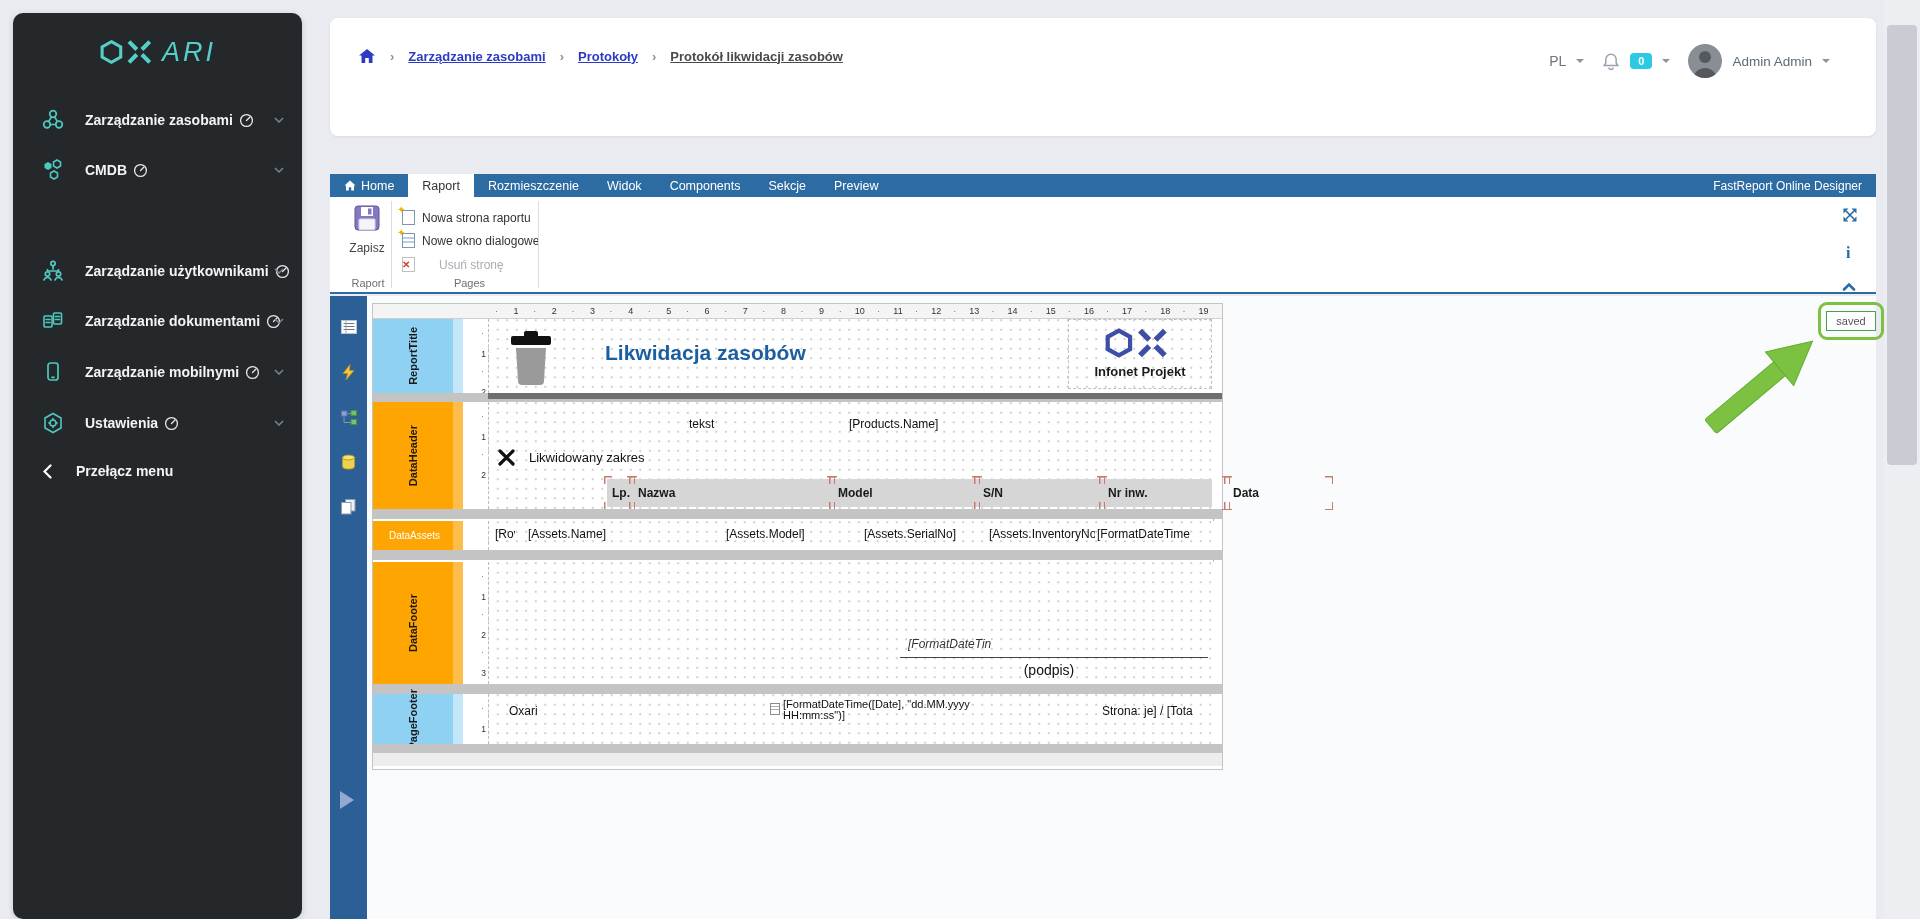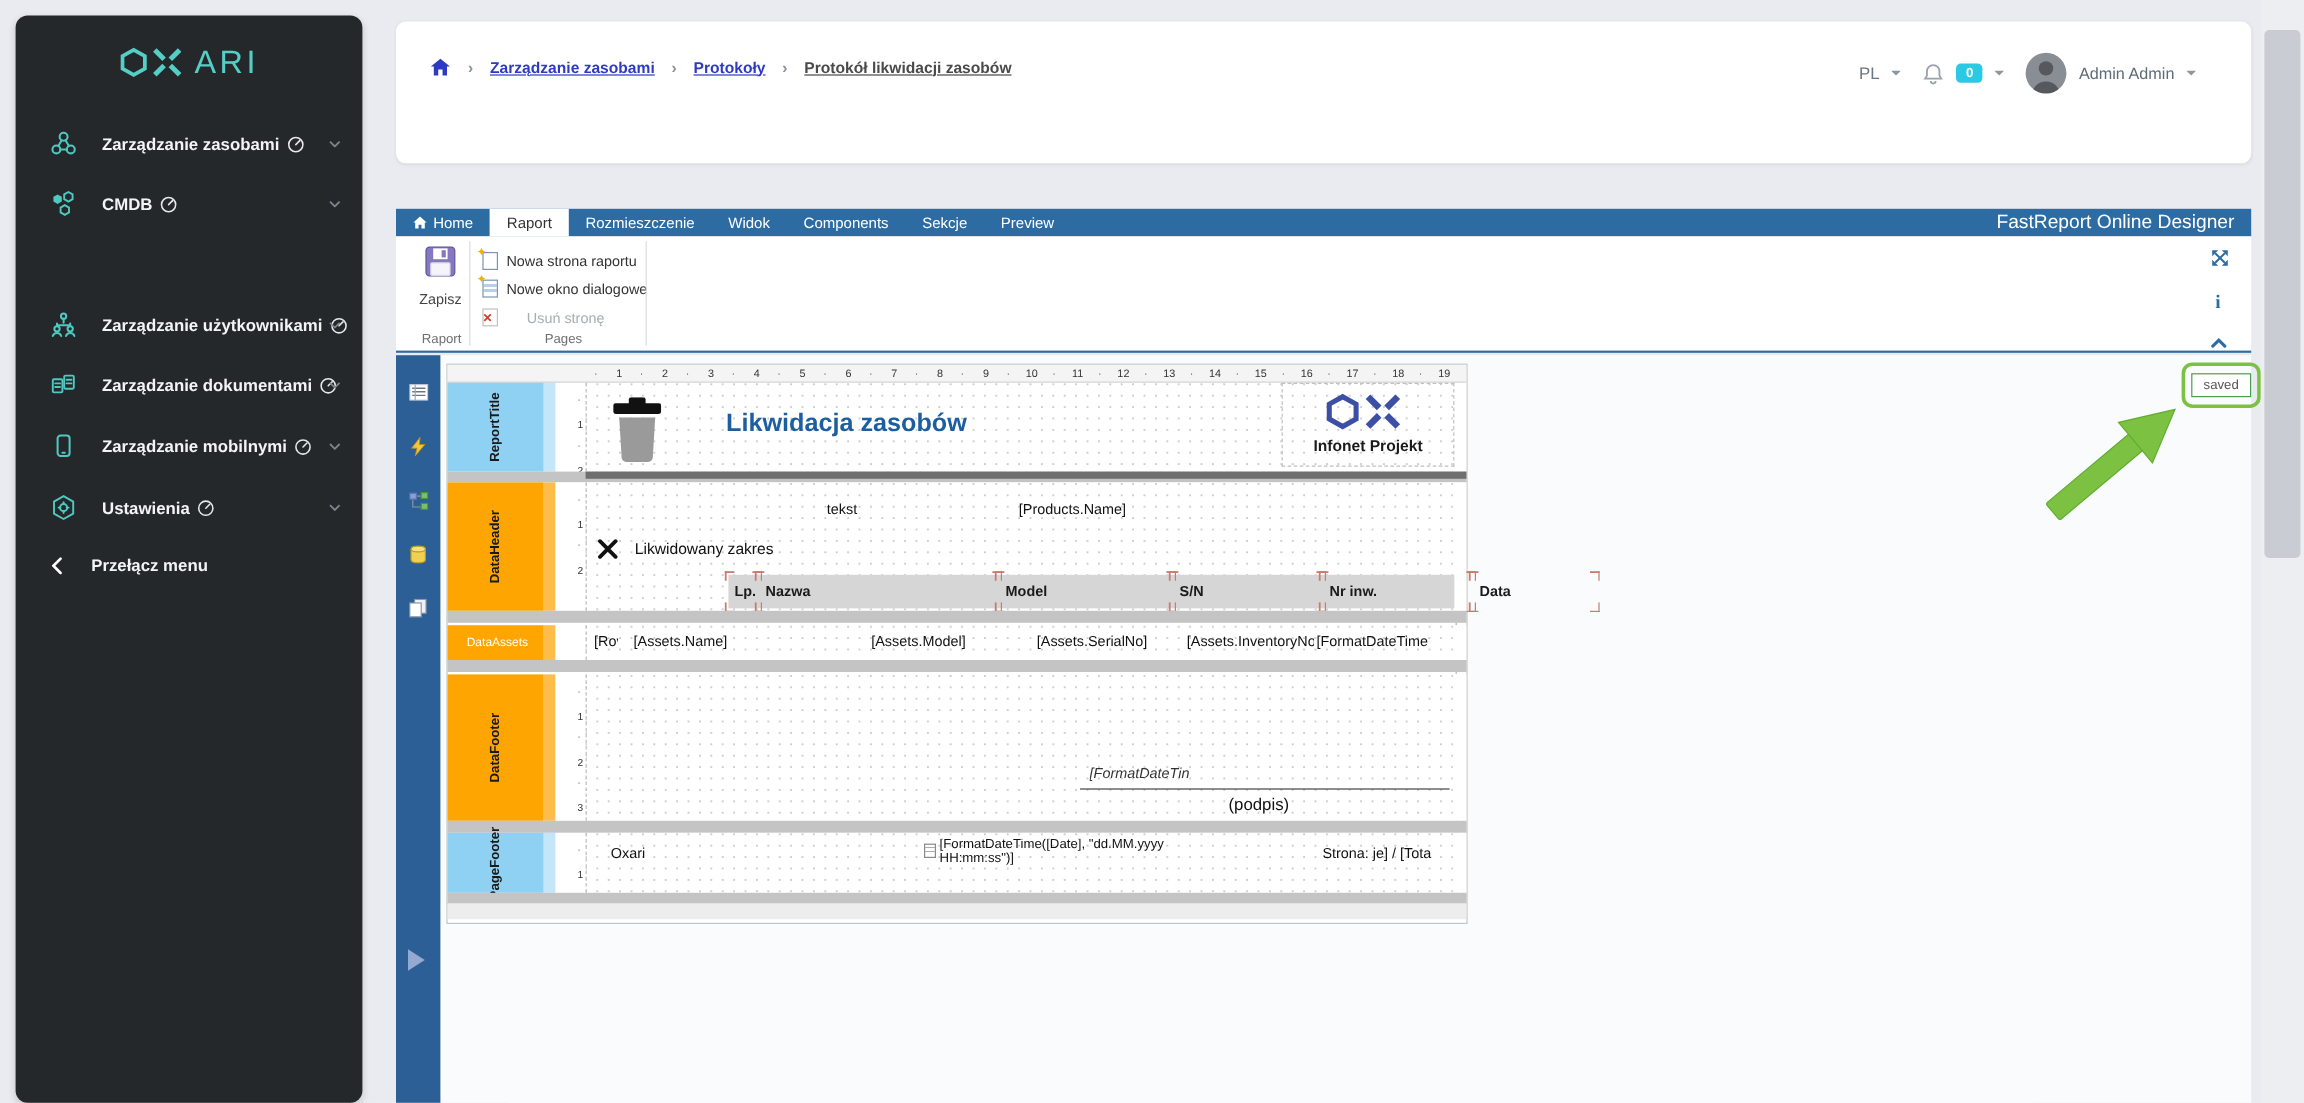--- a/index.html
+++ b/index.html
@@ -2,21 +2,21 @@
 <html><head>
 <meta charset="utf-8">
 <style>
   * { margin:0; padding:0; box-sizing:border-box; }
   html,body { width:1920px; height:919px; overflow:hidden; background:#e9ebf0;
     font-family:"Liberation Sans", sans-serif; }
 
   
   .sidebar { position:absolute; left:13px; top:13px; width:289px; height:906px;
     background:#24282b; border-radius:10px; box-shadow:0 2px 6px rgba(0,0,0,.15); }
-  .brand { height:78px; display:flex; align-items:center; justify-content:center; gap:3px; }
+  .brand { height:78px; display:flex; align-items:center; justify-content:center; gap:3px;font-style:italic; }
   .brand-ari { color:#54cfc7; font-size:27px; letter-spacing:3px; font-weight:400; }
   .nav-item { position:absolute; left:0; width:100%; height:44px; display:flex;
     align-items:center; cursor:pointer; }
   .nav-ico { width:24px; height:24px; margin-left:28px; flex:0 0 24px; }
   .nav-label { margin-left:20px; color:#f2f4f5; font-size:14px; font-weight:700; white-space:nowrap; }
   .gauge { margin-left:6px; }
   .nav-caret { position:absolute; right:18px; top:19px; }
   .toggle-row { position:absolute; left:0; width:100%; height:40px; display:flex; align-items:center; cursor:pointer; }
   .toggle-row .nav-label { margin-left:28px; }
 
@@ -34,21 +34,21 @@
     border-radius:4px; padding:2px 8px; }
   .avatar { width:34px; height:34px; border-radius:50%; background:#898e94; overflow:hidden; }
   .username { color:#5f6b76; font-size:13.5px; }
 
   
   .ribbon { position:absolute; left:330px; top:174px; width:1546px; height:104px; }
   .tabbar { height:23px; background:#2d6ca3; display:flex; align-items:stretch; }
   .rtab { color:#fff; font-size:12.5px; display:flex; align-items:center; gap:5px;
     padding:0 14px; cursor:pointer; white-space:nowrap; }
   .rtab.active { background:#fff; color:#333; }
-  .ribbon-title { margin-left:auto; color:#fff; font-size:16px; padding-right:14px; display:flex; align-items:center; }
+  .ribbon-title { margin-left:auto; color:#fff; font-size:12px; padding-right:14px; display:flex; align-items:center; }
   .rpanel { position:relative; height:95px; background:#fff; }
   .save-btn { position:absolute; left:14px; top:8px; width:46px; text-align:center; cursor:pointer; }
   .save-btn span { display:block; margin-top:6px; font-size:12px; color:#444; }
   .group-label { position:absolute; bottom:3px; font-size:11px; color:#6f6f6f; }
   .gsep { position:absolute; top:4px; bottom:4px; width:1px; background:#dcdcdc; }
   .pitem { position:absolute; left:72px; display:flex; align-items:center; gap:7px;
     font-size:12px; color:#333; cursor:pointer; white-space:nowrap; }
   .pitem.disabled { color:#a8adb3; cursor:default;gap:24px; }
   .pg { position:relative; width:13px; height:15px; background:#fff; border:1px solid #7e96ad; display:inline-block; }
   .pg.spark::after { content:"✦"; position:absolute; left:-6px; top:-7px; color:#f0b400; font-size:10px; }

